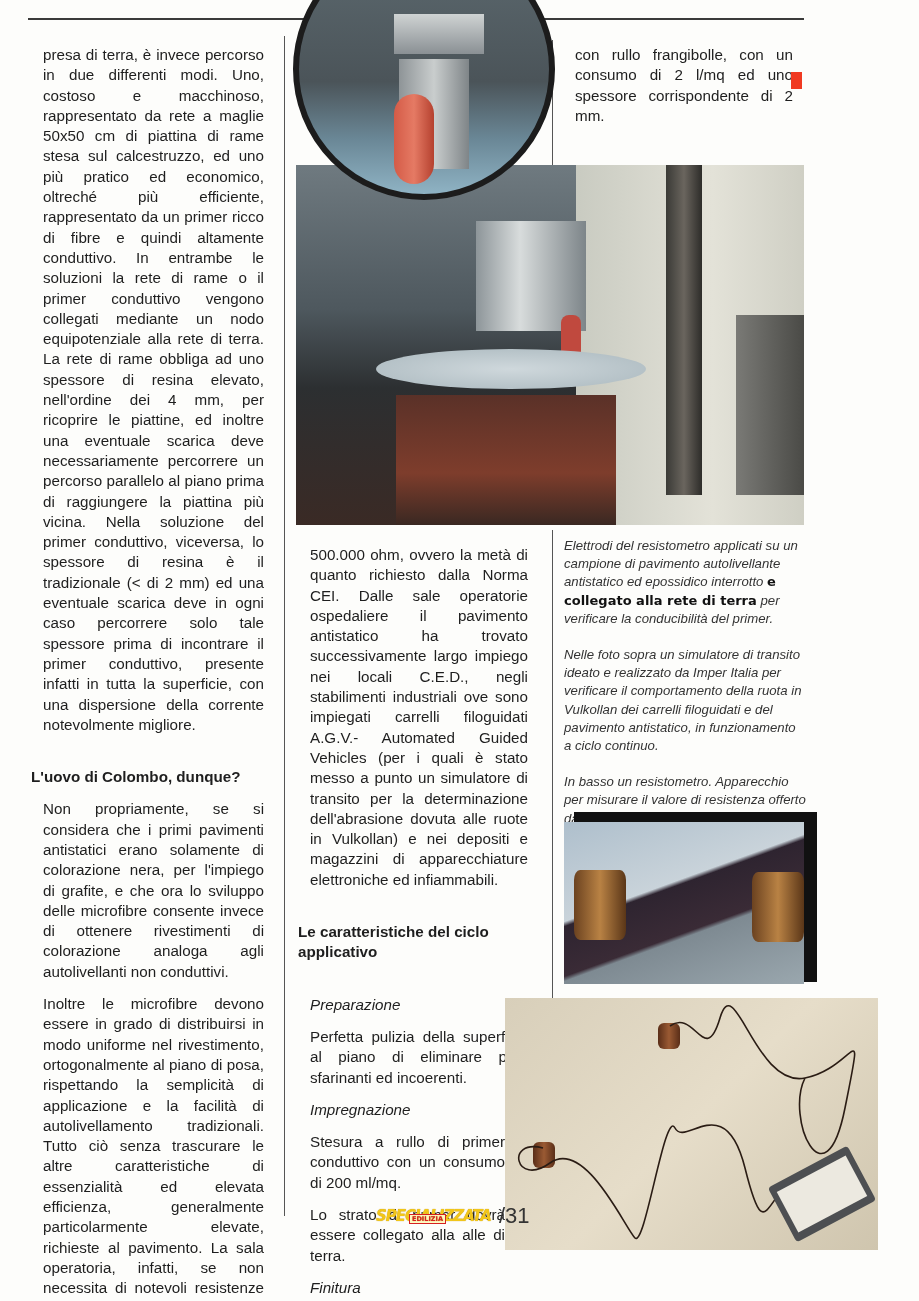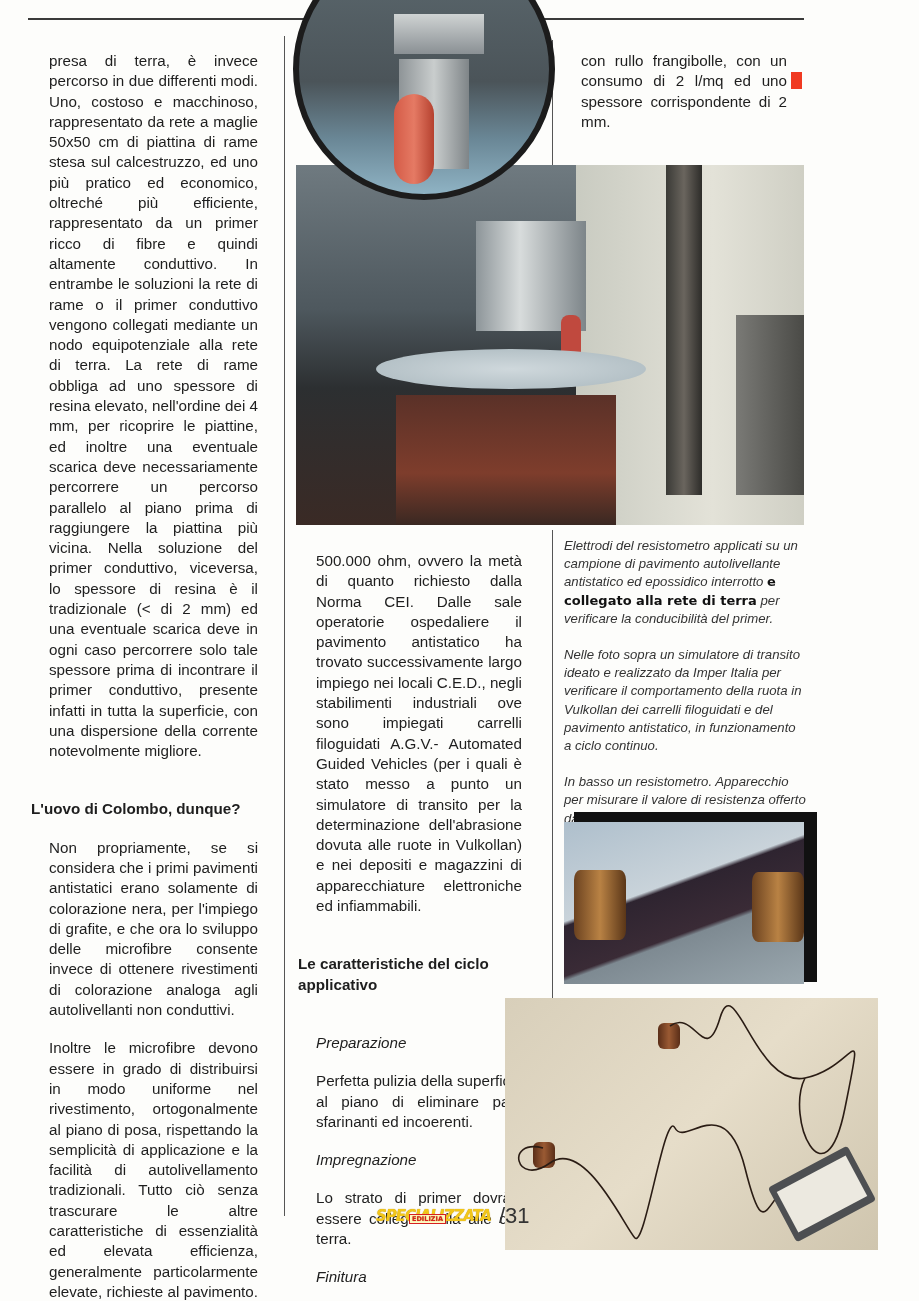--- a/index.html
+++ b/index.html
@@ -2,21 +2,21 @@
 <html><head>
 <meta charset="utf-8">
 <style>
   * { box-sizing: border-box; margin: 0; padding: 0; }
   html, body { width: 919px; height: 1301px; background: #fdfdfb; overflow: hidden; }
   body { position: relative; font-family: "Liberation Sans", "DejaVu Sans", sans-serif; color: #1e1e1e; }
 
   .top-rule { position: absolute; left: 28px; top: 18px; width: 776px; height: 2px; background: #3a3a3a; }
 
   .col { position: absolute; font-size: 15.2px; line-height: 20.3px; text-align: justify; }
-  .col p { margin: 18px; }
+  .col p { margin: 12px; }
   .col1 { left: 31px; top: 33px; width: 245px; }
   .col2 { left: 298px; top: 533px; width: 242px; }
   .col3 { left: 563px; top: 33px; width: 242px; }
 
   .divider { position: absolute; width: 1px; background: #555; }
   .div-a { left: 284px; top: 36px; height: 1180px; }
   .div-b { left: 552px; top: 40px; height: 125px; }
   .div-c { left: 552px; top: 530px; height: 470px; }
 
   h3.subhead { font-weight: bold; font-size: 15.2px; line-height: 20.3px; margin: 0; text-align: left; }
@@ -103,20 +103,21 @@
 </div>
 
 <div class="col col2">
   <p>500.000 ohm, ovvero la metà di quanto richiesto dalla Norma CEI. Dalle sale operatorie ospedaliere il pavimento antistatico ha trovato successivamente largo impiego nei locali C.E.D., negli stabilimenti industriali ove sono impiegati carrelli filoguidati A.G.V.- Automated Guided Vehicles (per i quali è stato messo a punto un simulatore di transito per la determinazione dell'abrasione dovuta alle ruote in Vulkollan) e nei depositi e magazzini di apparecchiature elettroniche ed infiammabili.</p>
   <div class="gap"></div>
   <h3 class="subhead">Le caratteristiche del ciclo applicativo</h3>
   <div class="gap"></div>
   <p class="it">Preparazione</p>
   <p>Perfetta pulizia della superficie al piano di eliminare parti sfarinanti ed incoerenti.</p>
   <p class="it">Impregnazione</p>
+  <p style="width:195px">Stesura a rullo di primer conduttivo con un consumo di 200 ml/mq.</p>
   <p style="width:195px">Lo strato di primer dovrà essere collegato alla alle di terra.</p>
   <p class="it">Finitura</p>
   <p style="width:195px">Stesura mediante racla chiodata di pasta epossidica autolivellante conduttiva e successivo passaggio</p>
 </div>
 
 <div class="col col3">
   <p>con rullo frangibolle, con un consumo di 2 l/mq ed uno spessore corrispondente di 2 mm.</p>
 </div>
 <span class="end-mark"></span>
 

